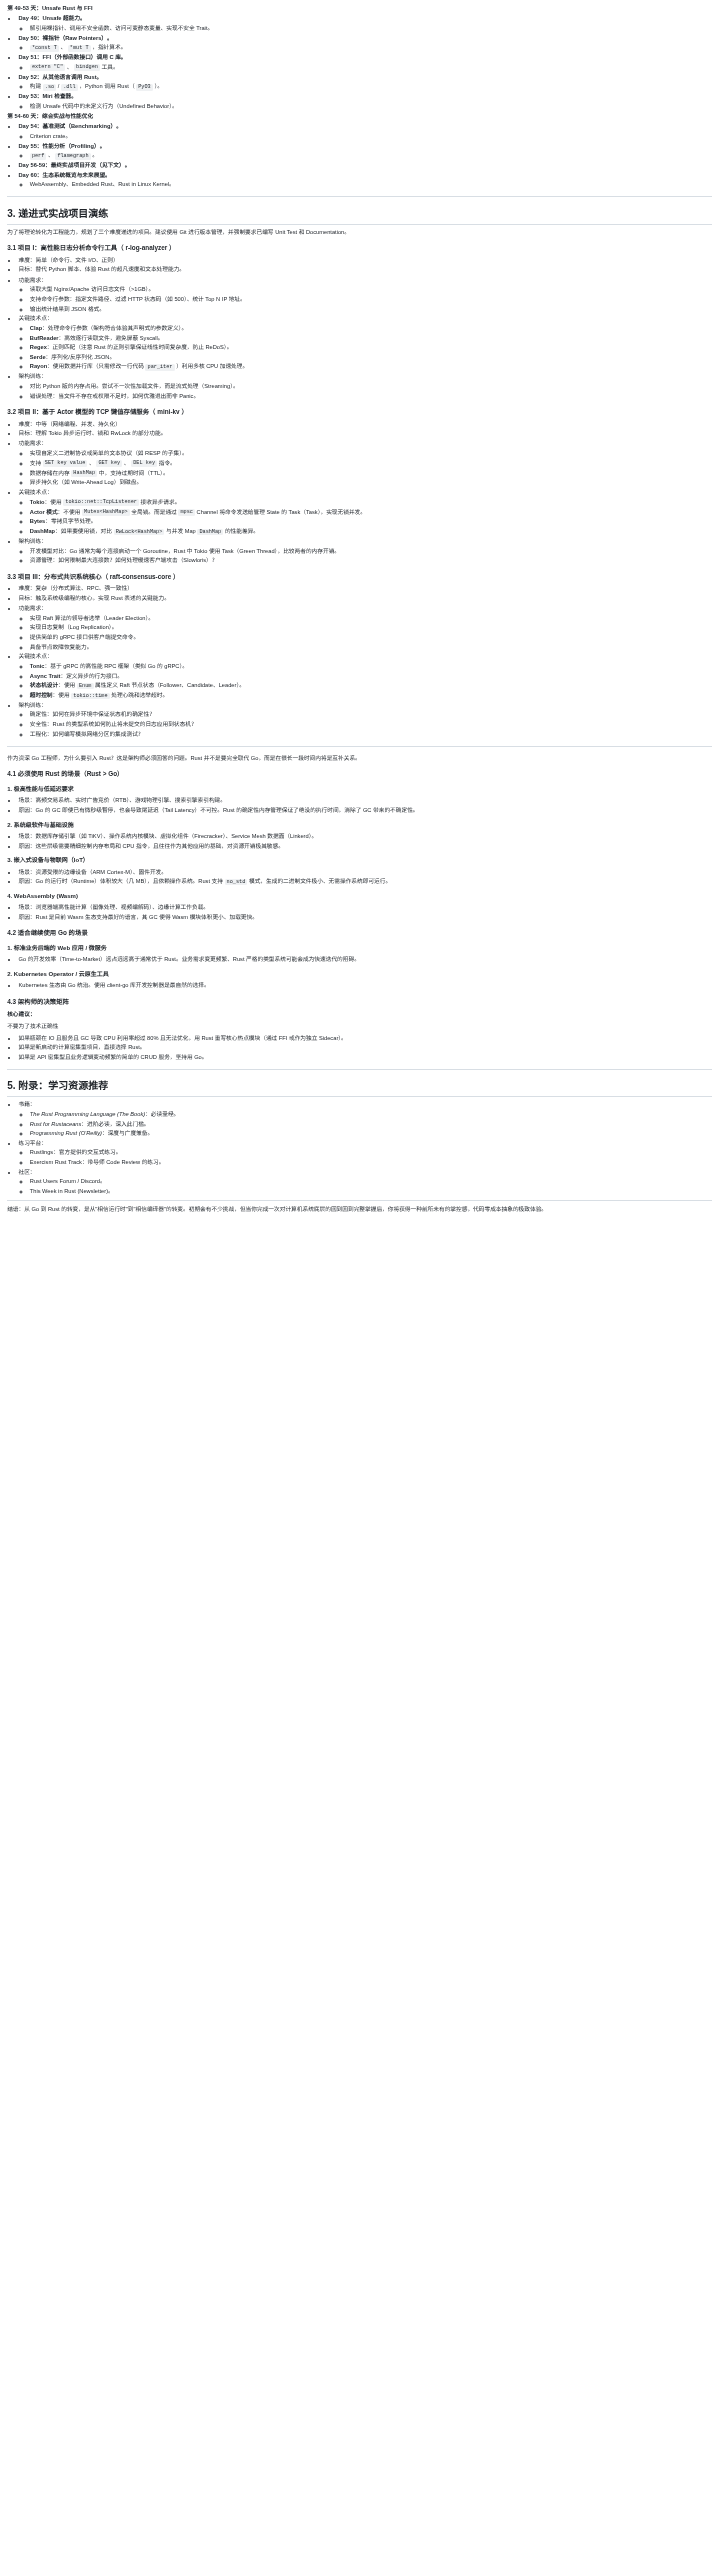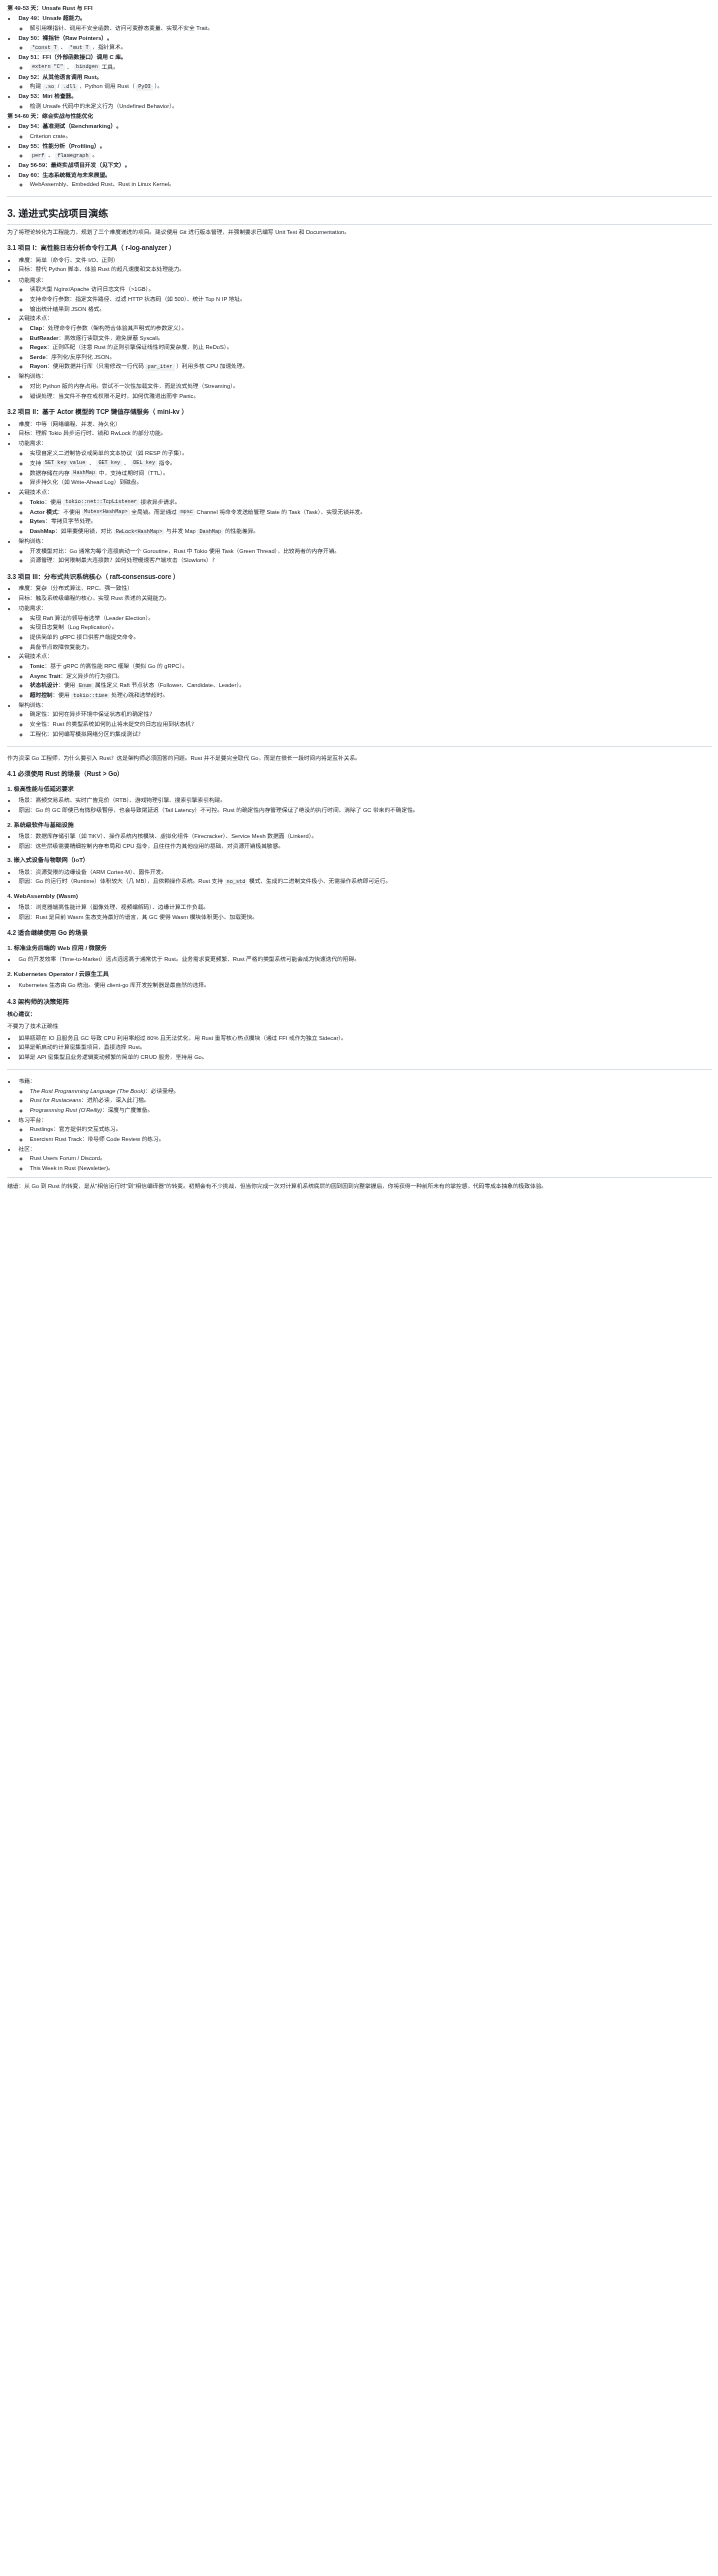--- a/index.html
+++ b/index.html
@@ -293,20 +293,21 @@
   <p class="para">不要为了技术正确性</p>
 
   <ul class="list">
     <li class="item"><span>如果瓶颈在 IO 且服务且 GC 导致 CPU 利用率超过 80% 且无法优化，用 Rust 重写核心热点模块（通过 FFI 或作为独立 Sidecar）。</span></li>
     <li class="item"><span>如果是新启动的计算密集型项目，直接选择 Rust。</span></li>
     <li class="item"><span>如果是 API 密集型且业务逻辑变动频繁的简单的 CRUD 服务，坚持用 Go。</span></li>
   </ul>
 
   <hr class="rule">
 
+  <h2 class="sec">5. 附录：学习资源推荐</h2>
   <ul class="list">
     <li class="item"><span>书籍：</span>
       <ul class="list">
         <li class="item"><span><i>The Rust Programming Language (The Book)</i>：必读圣经。</span></li>
         <li class="item"><span><i>Rust for Rustaceans</i>：进阶必读，深入此门槛。</span></li>
         <li class="item"><span><i>Programming Rust (O'Reilly)</i>：深度与广度兼备。</span></li>
       </ul>
     </li>
     <li class="item"><span>练习平台：</span>
       <ul class="list">

